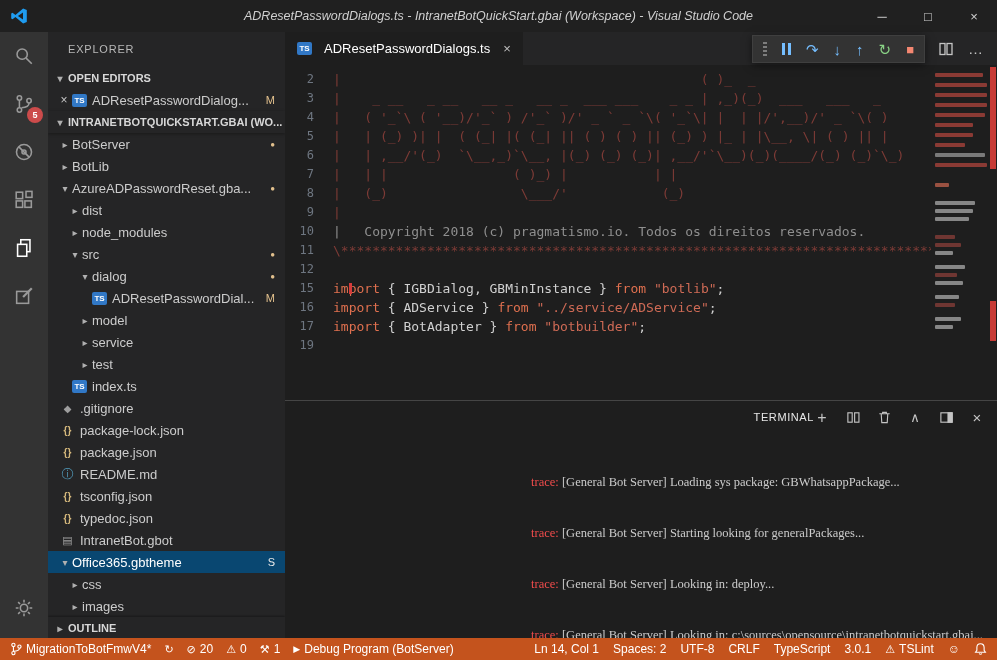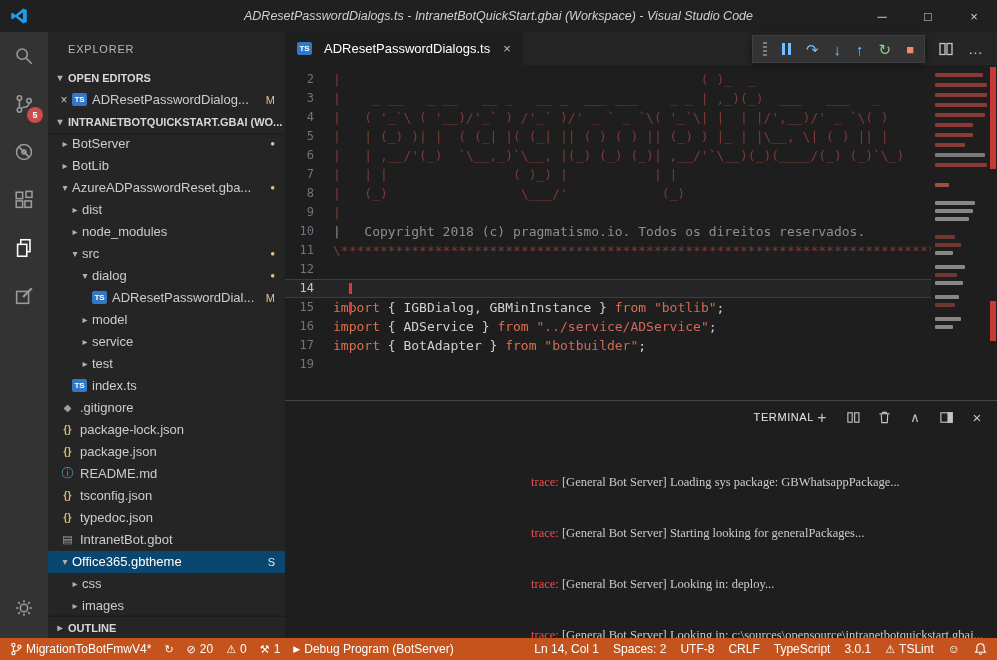--- a/index.html
+++ b/index.html
@@ -19,21 +19,21 @@
 
   
   .activitybar { width:48px; background:#333333; display:flex; flex-direction:column; align-items:center; flex:none; }
   .ab-item { width:48px; height:48px; display:grid; place-items:center; position:relative; }
   .ab-item svg { stroke:#9a9a9a; }
   .ab-item.active svg { stroke:#ffffff; }
   .ab-badge { position:absolute; bottom:5px; right:5px; min-width:16px; height:16px; border-radius:50%; background:#CC4B4B; color:#fff; font-size:9px; display:grid; place-items:center; font-weight:bold; }
   .ab-bottom { margin-top:auto; margin-bottom:6px; }
 
   
-  .sidebar { width:237px; background:#252526; display:flex; flex-direction:column; flex:none; overflow:hidden;justify-content:center; }
+  .sidebar { width:237px; background:#252526; display:flex; flex-direction:column; flex:none; overflow:hidden; }
   .sb-title { height:35px; line-height:35px; padding-left:20px; font-size:11px; letter-spacing:0.8px; color:#b8b8b8; flex:none; }
   .sec-h { height:22px; display:flex; align-items:center; font-size:11px; font-weight:bold; color:#d8d8d8; padding-left:4px; flex:none; }
   .sec-h .twistie { width:16px; text-align:center; font-size:10px; }
   .ws-h { box-shadow:0 1px 3px rgba(0,0,0,.35); background:#252526; }
   .outline-h { margin-top:auto; box-shadow:0 -1px 2px rgba(0,0,0,.35); }
   .oe-row { height:22px; display:flex; align-items:center; padding-left:8px; flex:none; }
   .oe-close { width:16px; text-align:center; color:#c5c5c5; font-size:12px; }
   .tree { flex:none; }
   .trow { height:22px; display:flex; align-items:center; color:#cccccc; cursor:pointer; }
   .trow.sel { background:#094771; color:#ffffff; }
@@ -359,25 +359,20 @@
         <div class="cl">
             <span class="ln">10</span>
             <span class="lc tok-cmt2">|   Copyright 2018 (c) pragmatismo.io. Todos os direitos reservados.         |</span>
           </div>
         <div class="cl">
             <span class="ln">11</span>
             <span class="lc tok-cmt">\****************************************************************************/</span>
           </div>
         <div class="cl">
             <span class="ln">12</span>
-            <span class="lc"></span>
-          </div>
-        <div class="cl cur">
-            <span class="gmark"></span>
-            <span class="ln">14</span>
             <span class="lc"></span>
           </div>
         <div class="cl">
             <span class="gmark"></span>
             <span class="ln">15</span>
             <span class="lc"><span class="tok-kw">import </span><span class="tok-plain">{ IGBDialog, GBMinInstance } </span><span class="tok-kw">from </span><span class="tok-str">"botlib"</span><span class="tok-plain">;</span></span>
           </div>
         <div class="cl">
             <span class="ln">16</span>
             <span class="lc"><span class="tok-kw">import </span><span class="tok-plain">{ ADService } </span><span class="tok-kw">from </span><span class="tok-str">"../service/ADService"</span><span class="tok-plain">;</span></span>

